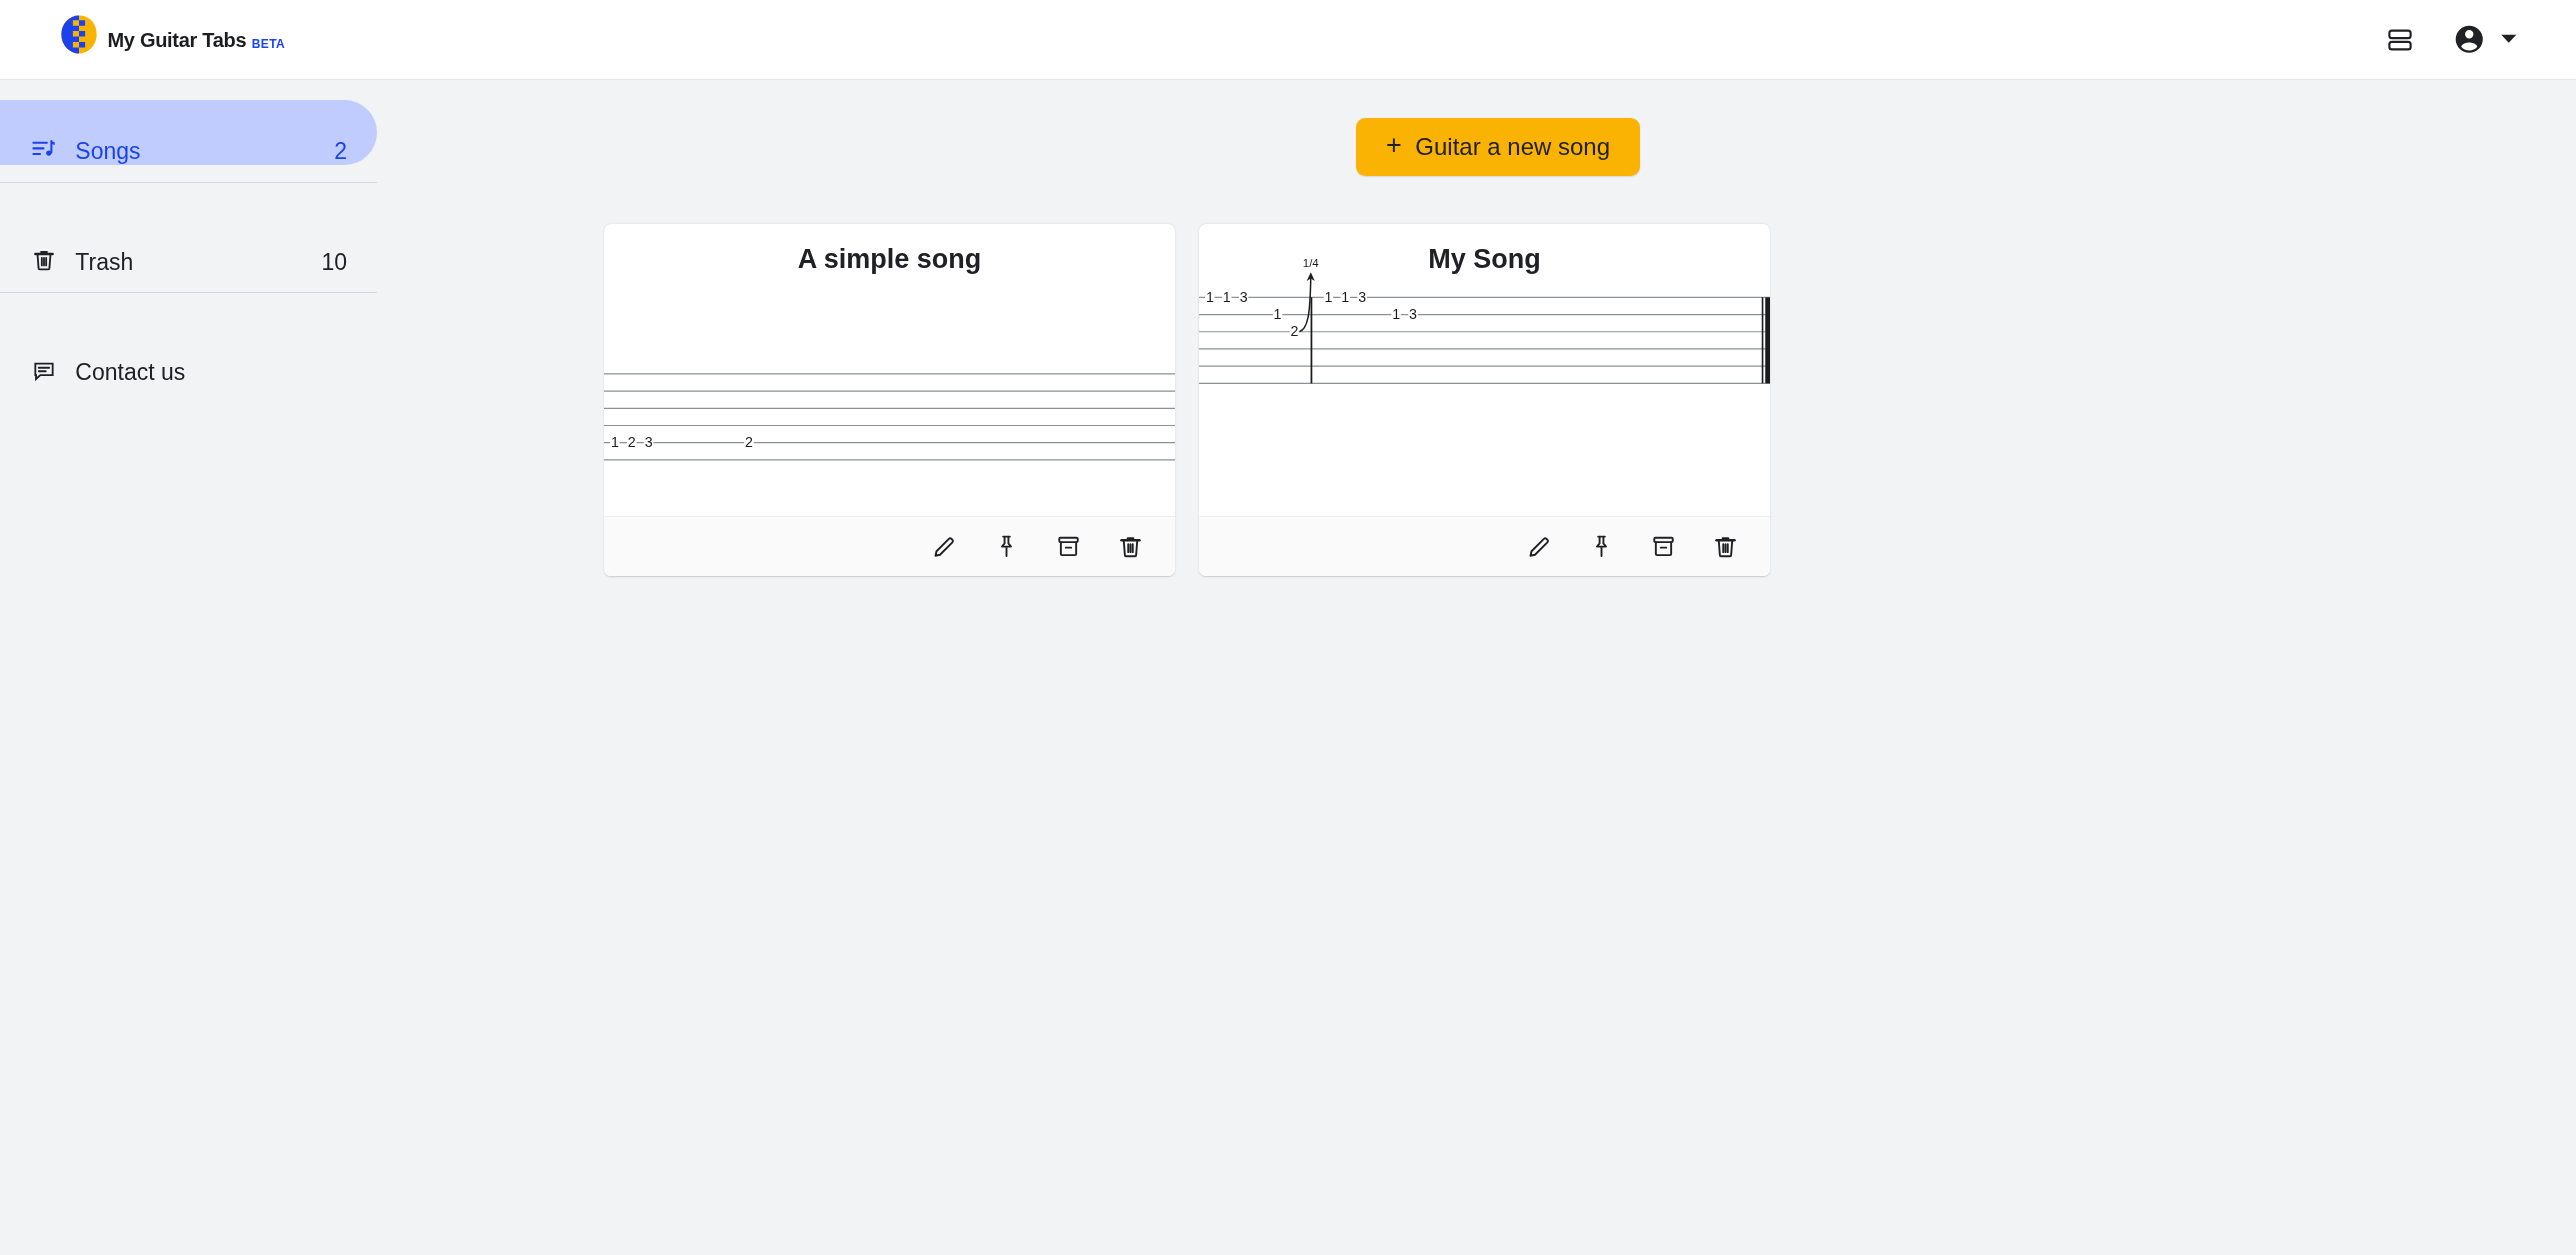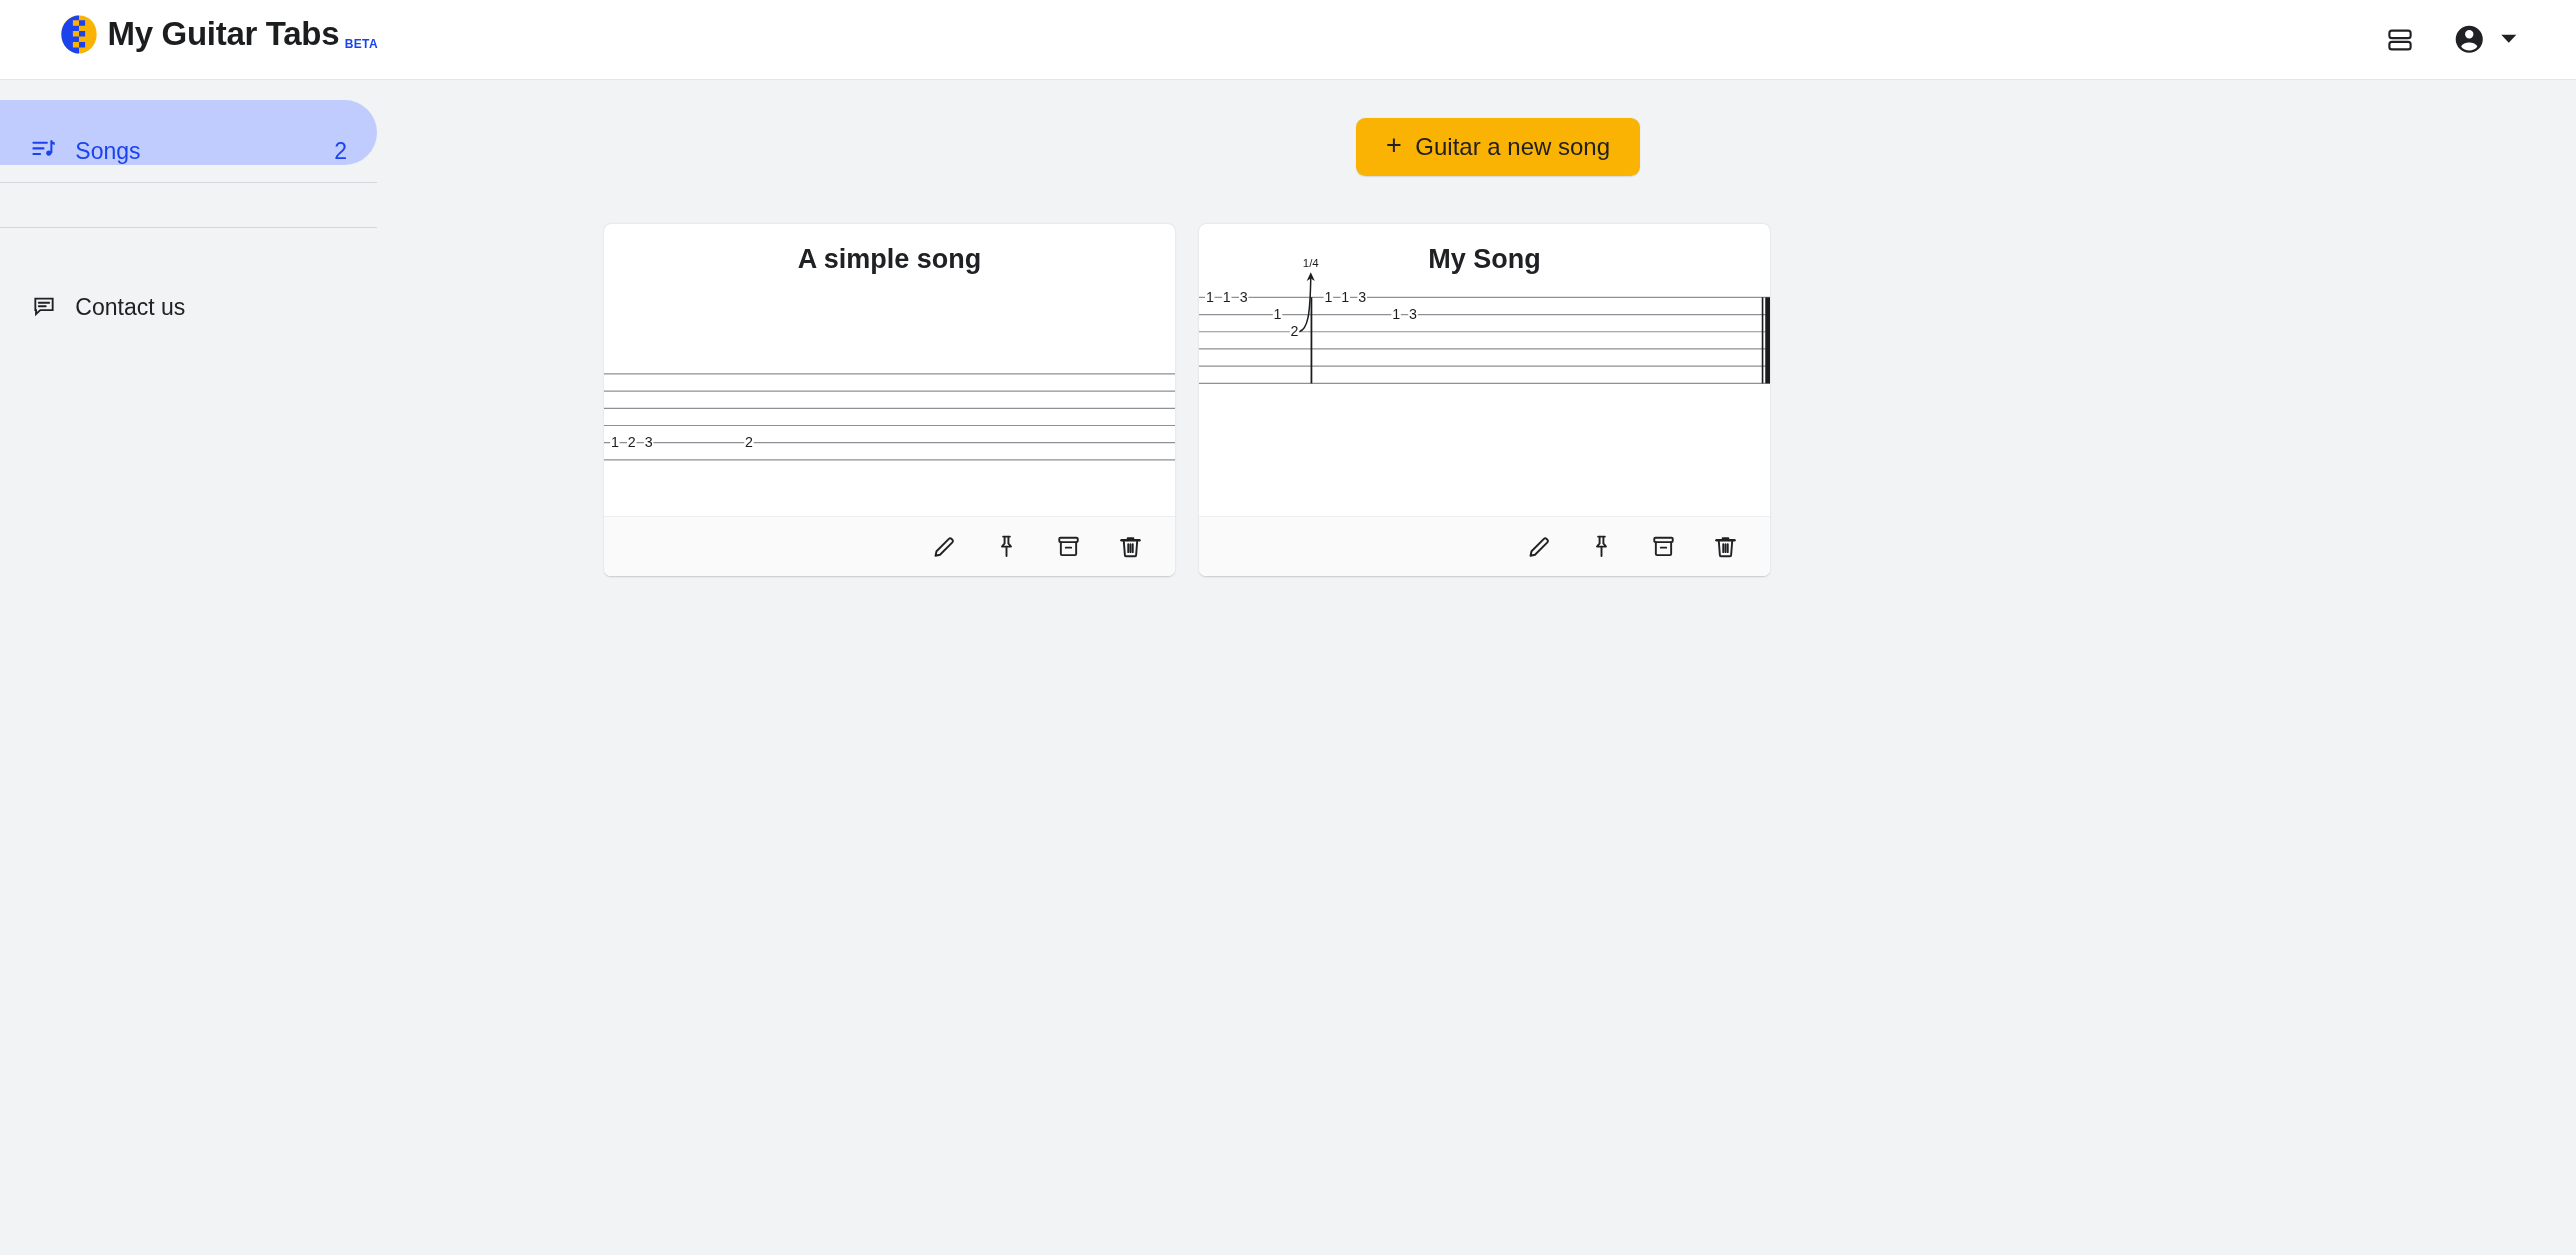--- a/index.html
+++ b/index.html
@@ -18,21 +18,21 @@
     background: #ffffff;
     border-bottom: 0.7px solid #e3e5e8;
     display: flex; align-items: center;
   }
   .brand {
     position: absolute; left: 60px; top: 13.5px;
     display: flex; align-items: flex-end; gap: 9.5px;
   }
   .brand-mark { width: 38px; height: 41px; display:block; }
   .brand-text {
-    font-size: 33px; font-weight: 700; color: #1c1d1f;
+    font-size: 20px; font-weight: 700; color: #1c1d1f;
     letter-spacing: -0.3px; line-height: 1; margin-bottom: 4.1px;
   }
   .brand-beta {
     font-size: 12px; font-weight: 700; color: #1a43ee;
     letter-spacing: 0.4px; margin-bottom: 4px; margin-left: -4.1px;
   }
 
   .searchbar {
     position: absolute; left: 605px; top: 10.2px;
     width: 1755px; height: 60px;
@@ -179,20 +179,32 @@
       <span class="nav-label">Songs</span>
       <span class="nav-count">2</span>
     </div>
   </div>
 
   <div class="nav-divider"></div>
 
 
   <div class="nav-gap"></div>
 
+  <div class="nav-item">
+    <span class="nav-icon">
+      <svg width="26" height="26" viewBox="0 0 24 24" fill="none" stroke="#202124" stroke-width="1.7" stroke-linecap="round">
+        <path d="M4 6.5h16" stroke-width="2.2"></path>
+        <path d="M9.5 6.5V4.6h5V6.5"></path>
+        <path d="M6 6.5l1 13.2a1 1 0 001 1h8a1 1 0 001-1l1-13.2"></path>
+        <path d="M10 10v7M12 10v7M14 10v7"></path>
+      </svg>
+    </span>
+    <span class="nav-label">Trash</span>
+    <span class="nav-count">10</span>
+  </div>
 
   <div class="nav-divider"></div>
 
 
   <div class="nav-gap"></div>
 
   <div class="nav-item">
     <span class="nav-icon">
       <svg width="26" height="26" viewBox="0 0 24 24" fill="none" stroke="#202124" stroke-width="1.7" stroke-linecap="round">
         <path d="M4 5.2h16v10.6H8.6L4.6 19.4l.1-3.6H4z"></path>

